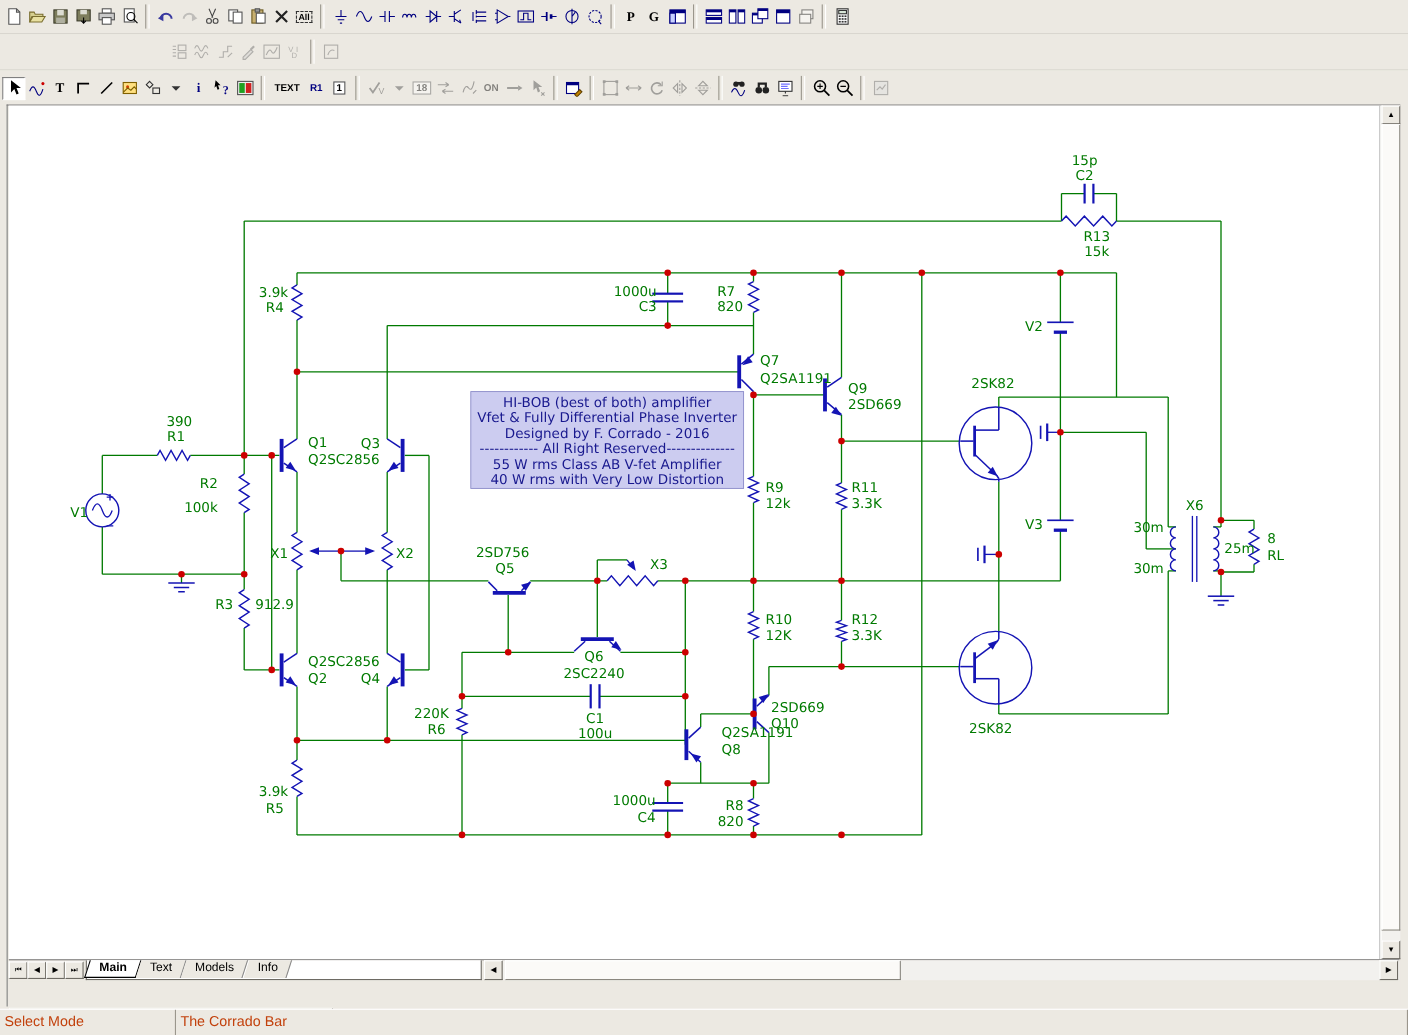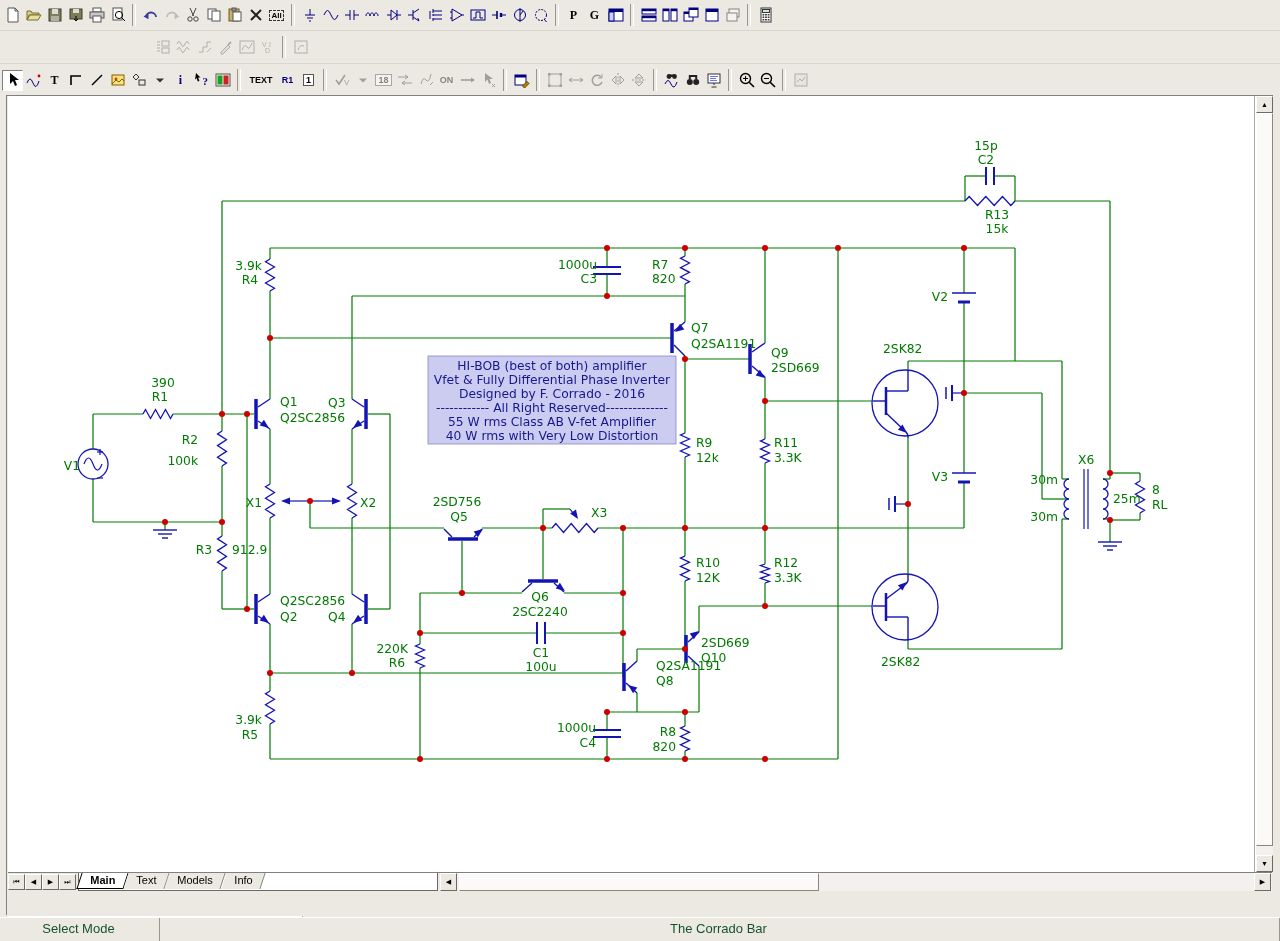--- a/index.html
+++ b/index.html
@@ -49,21 +49,21 @@
   #hthumb{position:absolute;left:19px;top:0;width:360px;height:18px;background:#fbfaf8;border:1px solid;border-color:#fff #8a877f #8a877f #fff;box-sizing:border-box;}
 
   
   #filetabrow{position:absolute;left:0;top:915px;width:1280px;height:26px;background:#ece9e2;}
   #filetab{position:absolute;left:8px;top:1px;height:22px;padding:3px 14px 0 8px;background:#ece9e2;
            border:1px solid #6d6a63;border-top-color:#fff;border-left-color:#fff;border-radius:0 0 4px 4px;
            font-size:12px;color:#000;box-sizing:border-box;}
 
   
   #statusbar{position:absolute;left:0;top:917px;width:1280px;height:24px;border-top:1px solid #fff;background:#ece9e2;display:flex;}
-  .spanel{font-size:13px;color:#14532d;padding:3px 6px 0 4px;box-sizing:border-box;border-right:1px solid #9a968c;text-align:center;}
+  .spanel{font-size:13px;color:#c2410c;padding:3px 6px 0 4px;box-sizing:border-box;border-right:1px solid #9a968c;}
   #spanel1{width:160px;}
   #spanel2{flex:1;}
 </style>
 </head>
 <body>
 
 <div id="app">
   <div id="row1" class="toolbar">
       <div class="tbtn">
         <svg width="16" height="16" viewBox="0 0 16 16">

